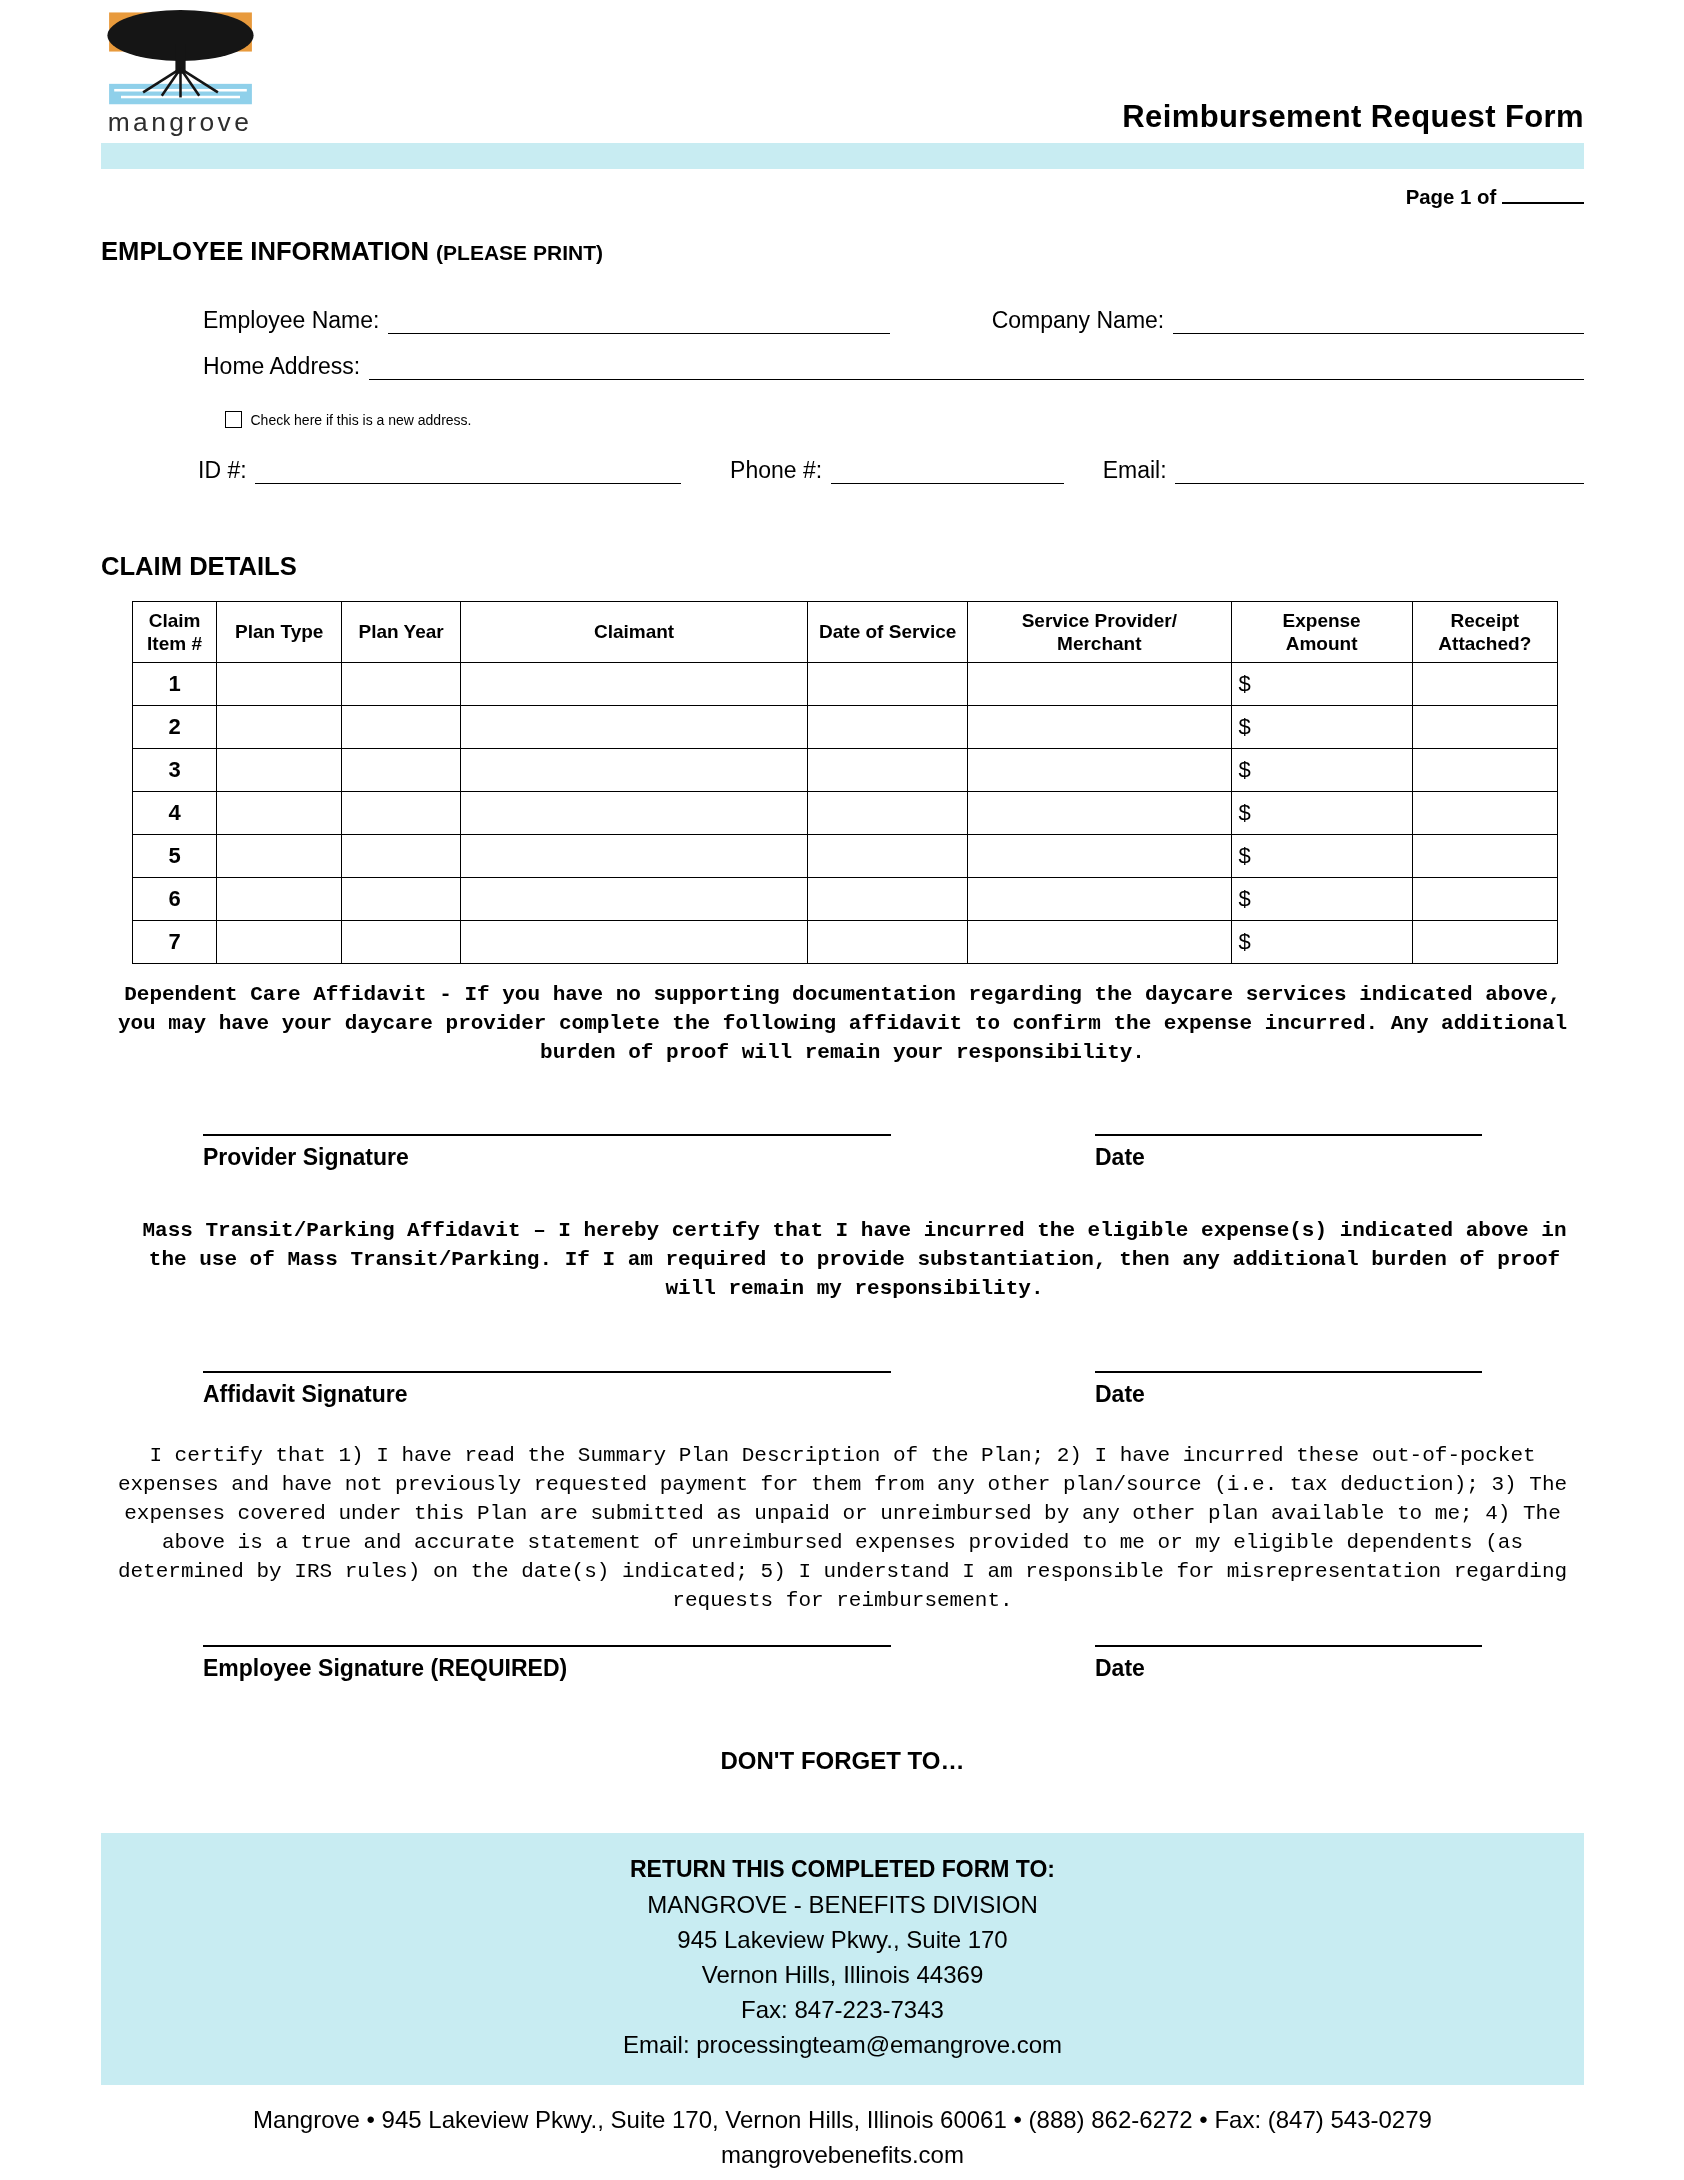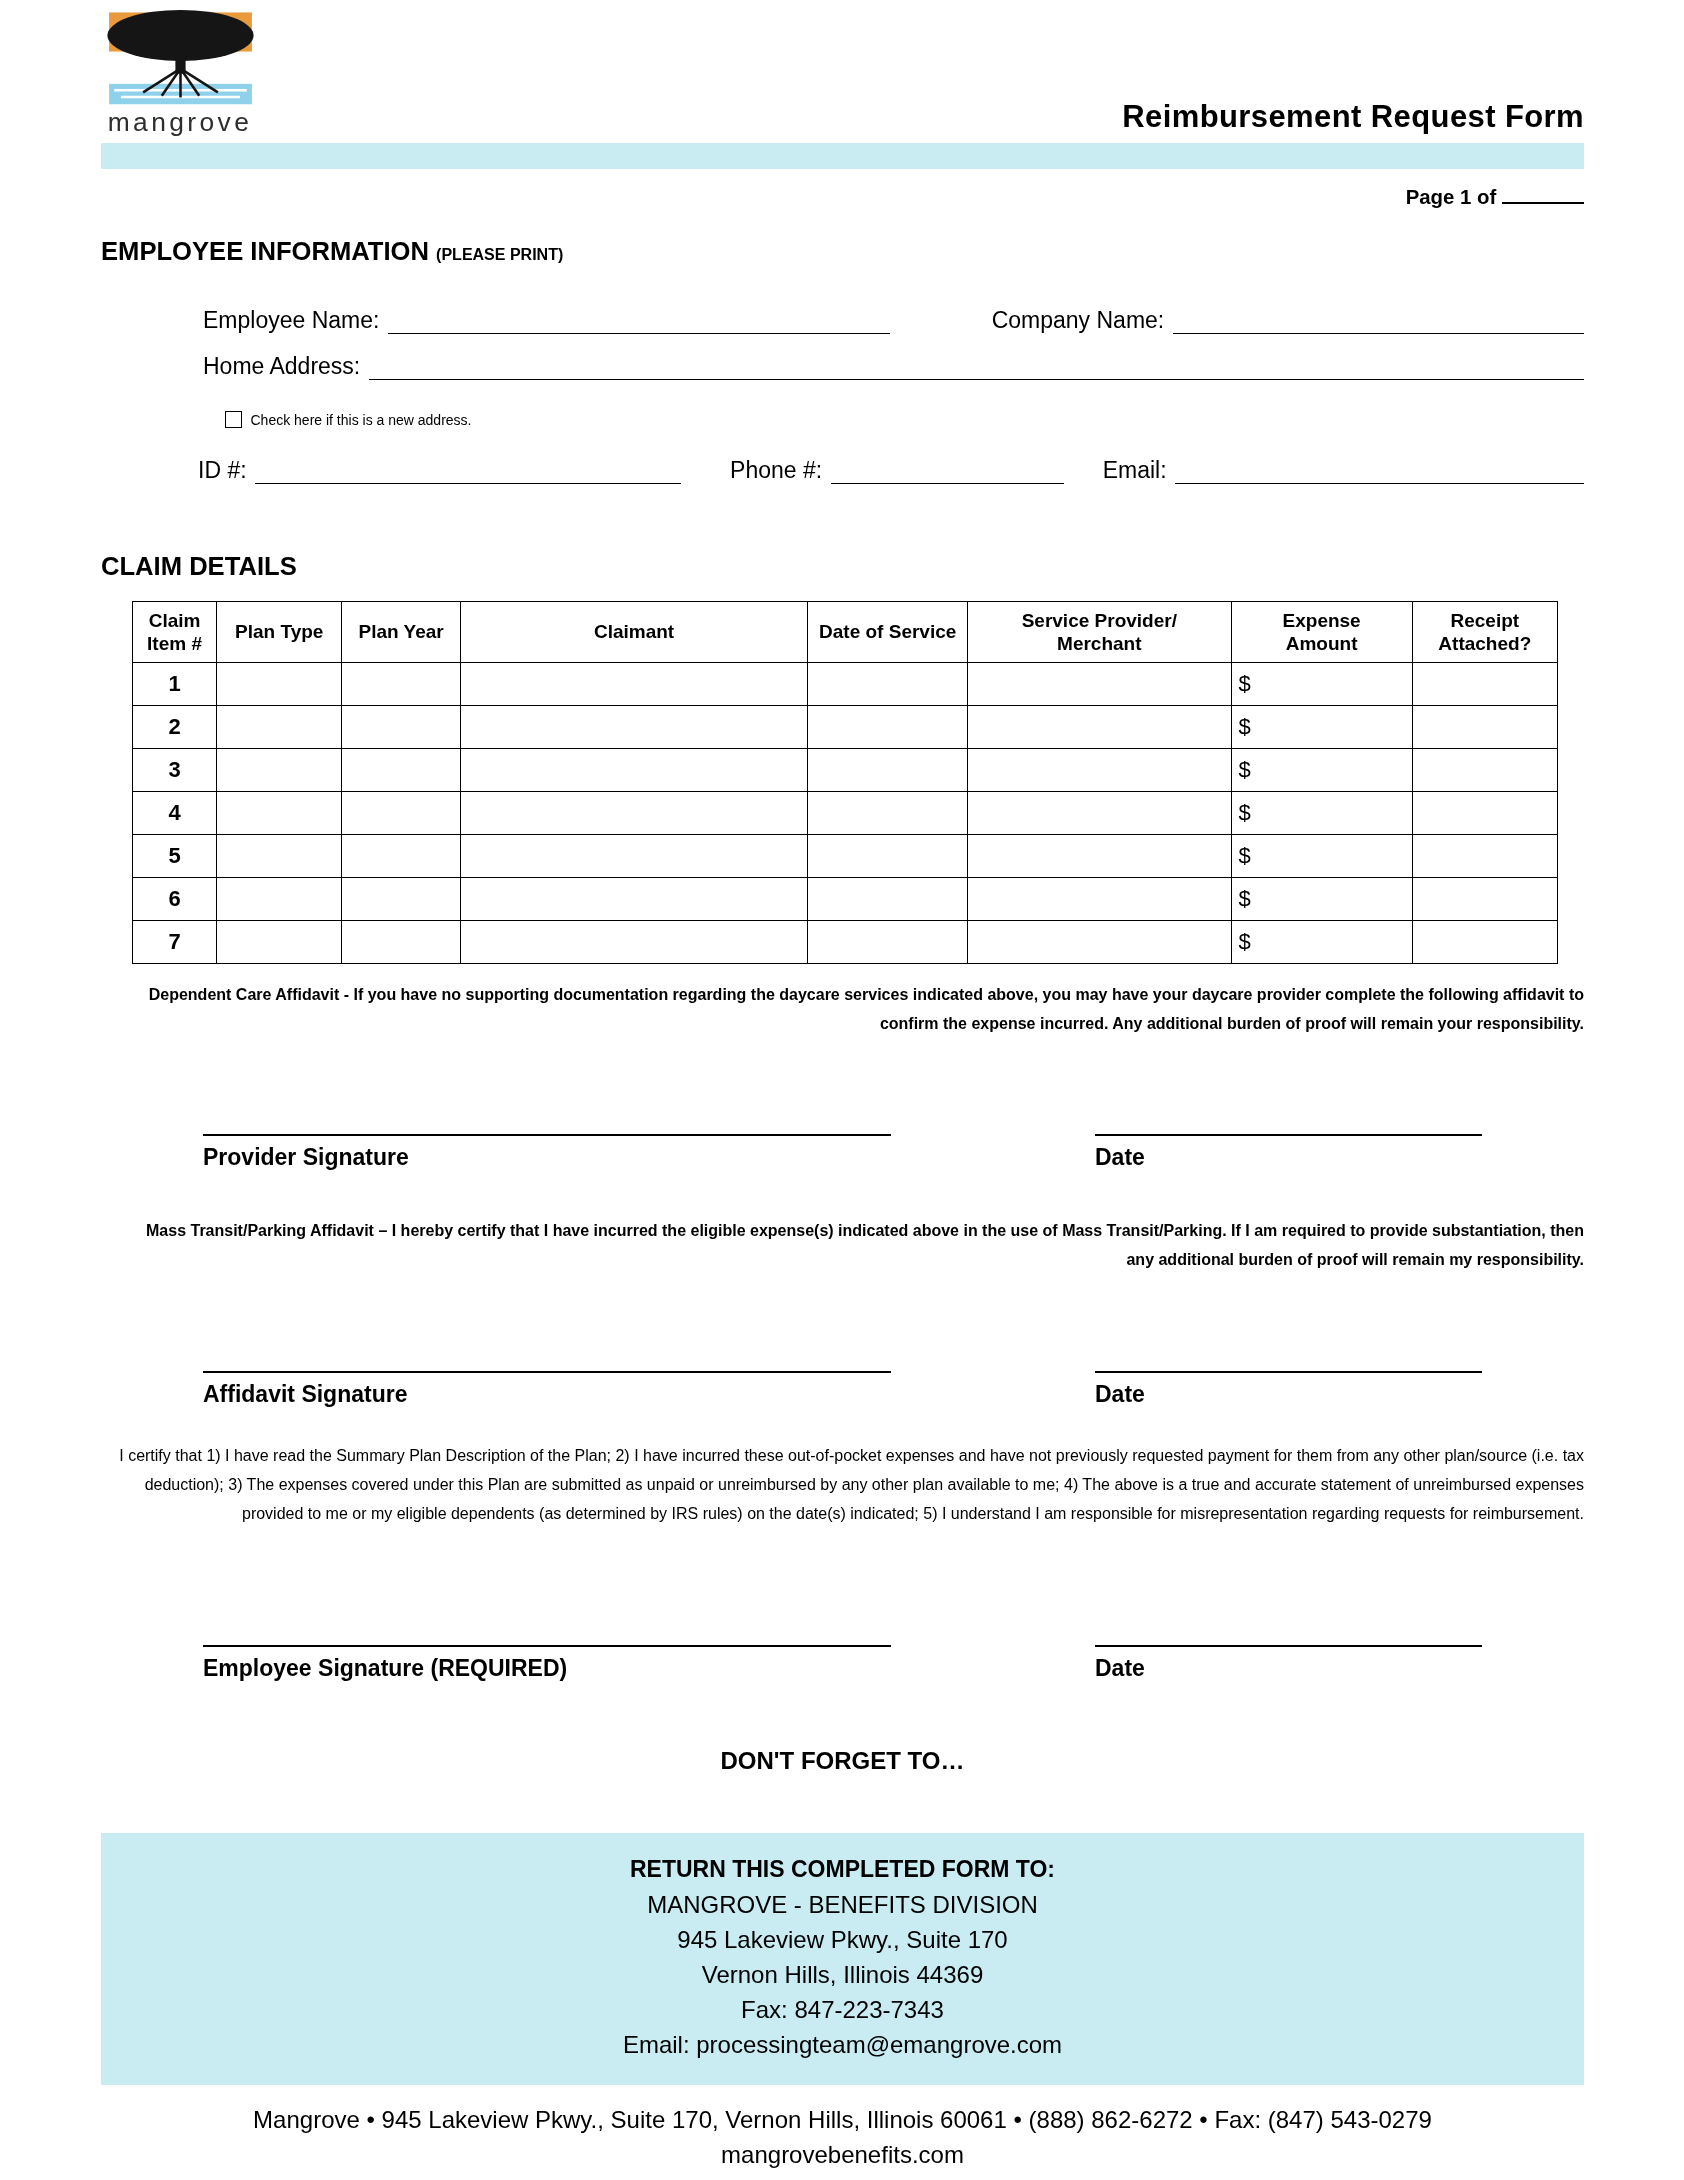--- a/index.html
+++ b/index.html
@@ -11,21 +11,21 @@
   
   .logo-block { left:95px; top:6.8px; width:170px; text-align:center; }
   .logo-word { font-size:26.4px; color:#2e2e2e; letter-spacing:3.4px; margin-top:-3.4px; }
   .doc-title { right:101px; top:99px; font-size:31px; font-weight:bold; letter-spacing:0.4px; }
   .teal-bar { left:101px; right:101px; top:143px; height:26.4px; background:#c8ecf2; }
   .page-of { right:101px; top:182px; font-size:20.4px; font-weight:bold; }
   .page-of .blank { display:inline-block; width:82px; height:22px; border-bottom:2.6px solid #000; }
 
   
   .emp-heading { left:101px; top:237px; font-size:25.6px; font-weight:bold; }
-  .emp-heading .note { font-size:16px; }
+  .emp-heading .note { font-size:21px; }
   .frow { display:flex; align-items:flex-end; }
   .frow .lbl { font-size:23px; white-space:nowrap; padding-right:8.5px; }
   .fline { border-bottom:1.7px solid #000; height:29px; }
   .grow1 { flex:1; }
   .row-name { left:203px; right:101px; top:305px; }
   .fl1 { flex:1.22; }
   .spacer120 { width:102px; }
   .row-address { left:203px; right:101px; top:351px; }
   .row-check { left:225px; top:411px; font-size:14px; display:flex; align-items:center; }
   .cb { width:17px; height:17px; border:1.7px solid #000; display:inline-block; margin-right:8.5px; }
@@ -37,21 +37,21 @@
   .claim-heading { left:101px; top:552px; font-size:25.6px; font-weight:bold; }
   .claim-table { left:132px; top:601px; width:1426px; border-collapse:collapse; table-layout:fixed; }
   .claim-table th, .claim-table td { border:1.7px solid #000; }
   .claim-table th { height:61px; font-size:19px; font-weight:bold; vertical-align:middle; text-align:center; padding:1.7px 3.4px; }
   .claim-table th span { display:block; line-height:1.22; }
   .claim-table td { height:43px; font-size:22px; vertical-align:middle; }
   .c-item { text-align:center; font-weight:bold; }
   .c-exp { text-align:left; padding-left:6.8px; }
 
   
-  .para { left:101px; right:101px; top:0; font-size:16px; line-height:29px; text-align:right; }
+  .para { left:101px; right:101px; top:0; font-size:21px; line-height:29px; text-align:center;font-family:Liberation Mono, monospace; }
   .bold { font-weight:bold; }
   .para-dep { top:980px; }
   .para-mass { top:1216px;margin-left:24px; }
   .para-cert { top:1441px; font-weight:normal; }
   .sig-block { left:101px; right:101px; height:77px; }
   .sig-line  { position:absolute; top:0; left:102px;  width:688px; height:29px; border-bottom:2.6px solid #000; }
   .date-line { position:absolute; top:0; left:994px; width:387px; height:29px; border-bottom:2.6px solid #000; }
   .sig-label  { position:absolute; top:37px; left:102px;  font-size:23px; font-weight:bold; }
   .date-label { position:absolute; top:37px; left:994px; font-size:23px; font-weight:bold; }
   .sb1 { top:1107px; } .sb2 { top:1344px; } .sb3 { top:1618px; }

